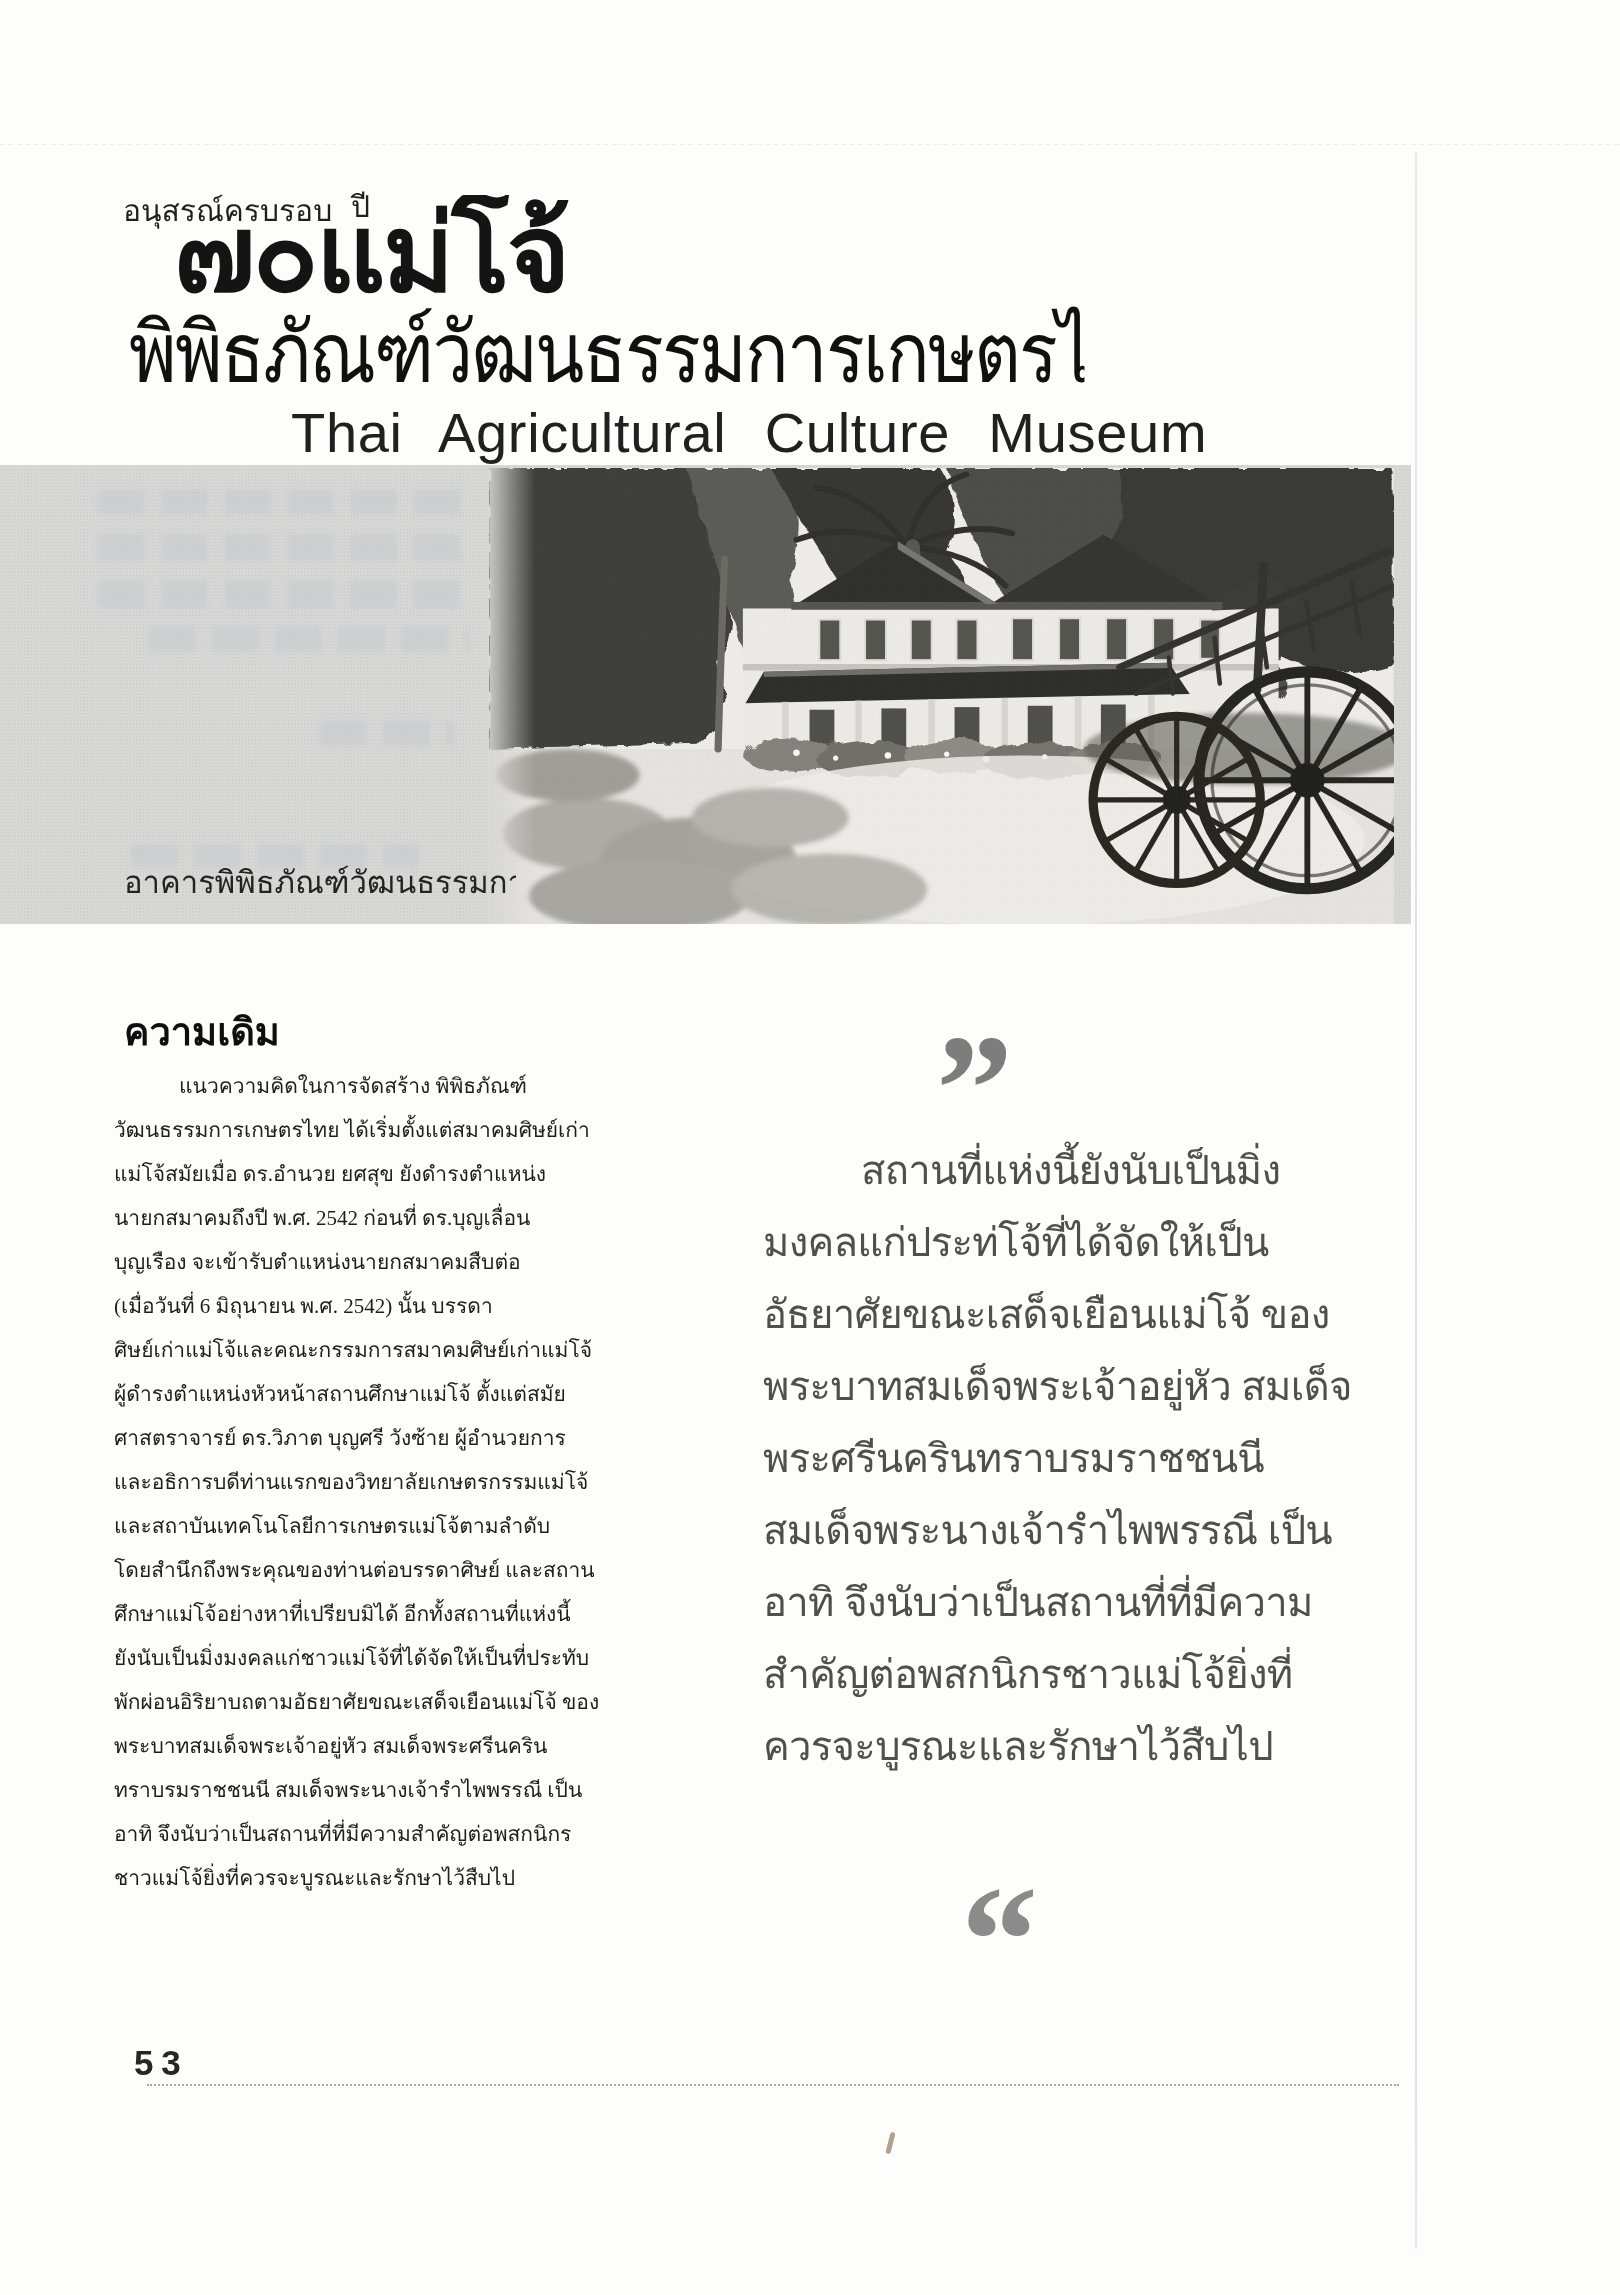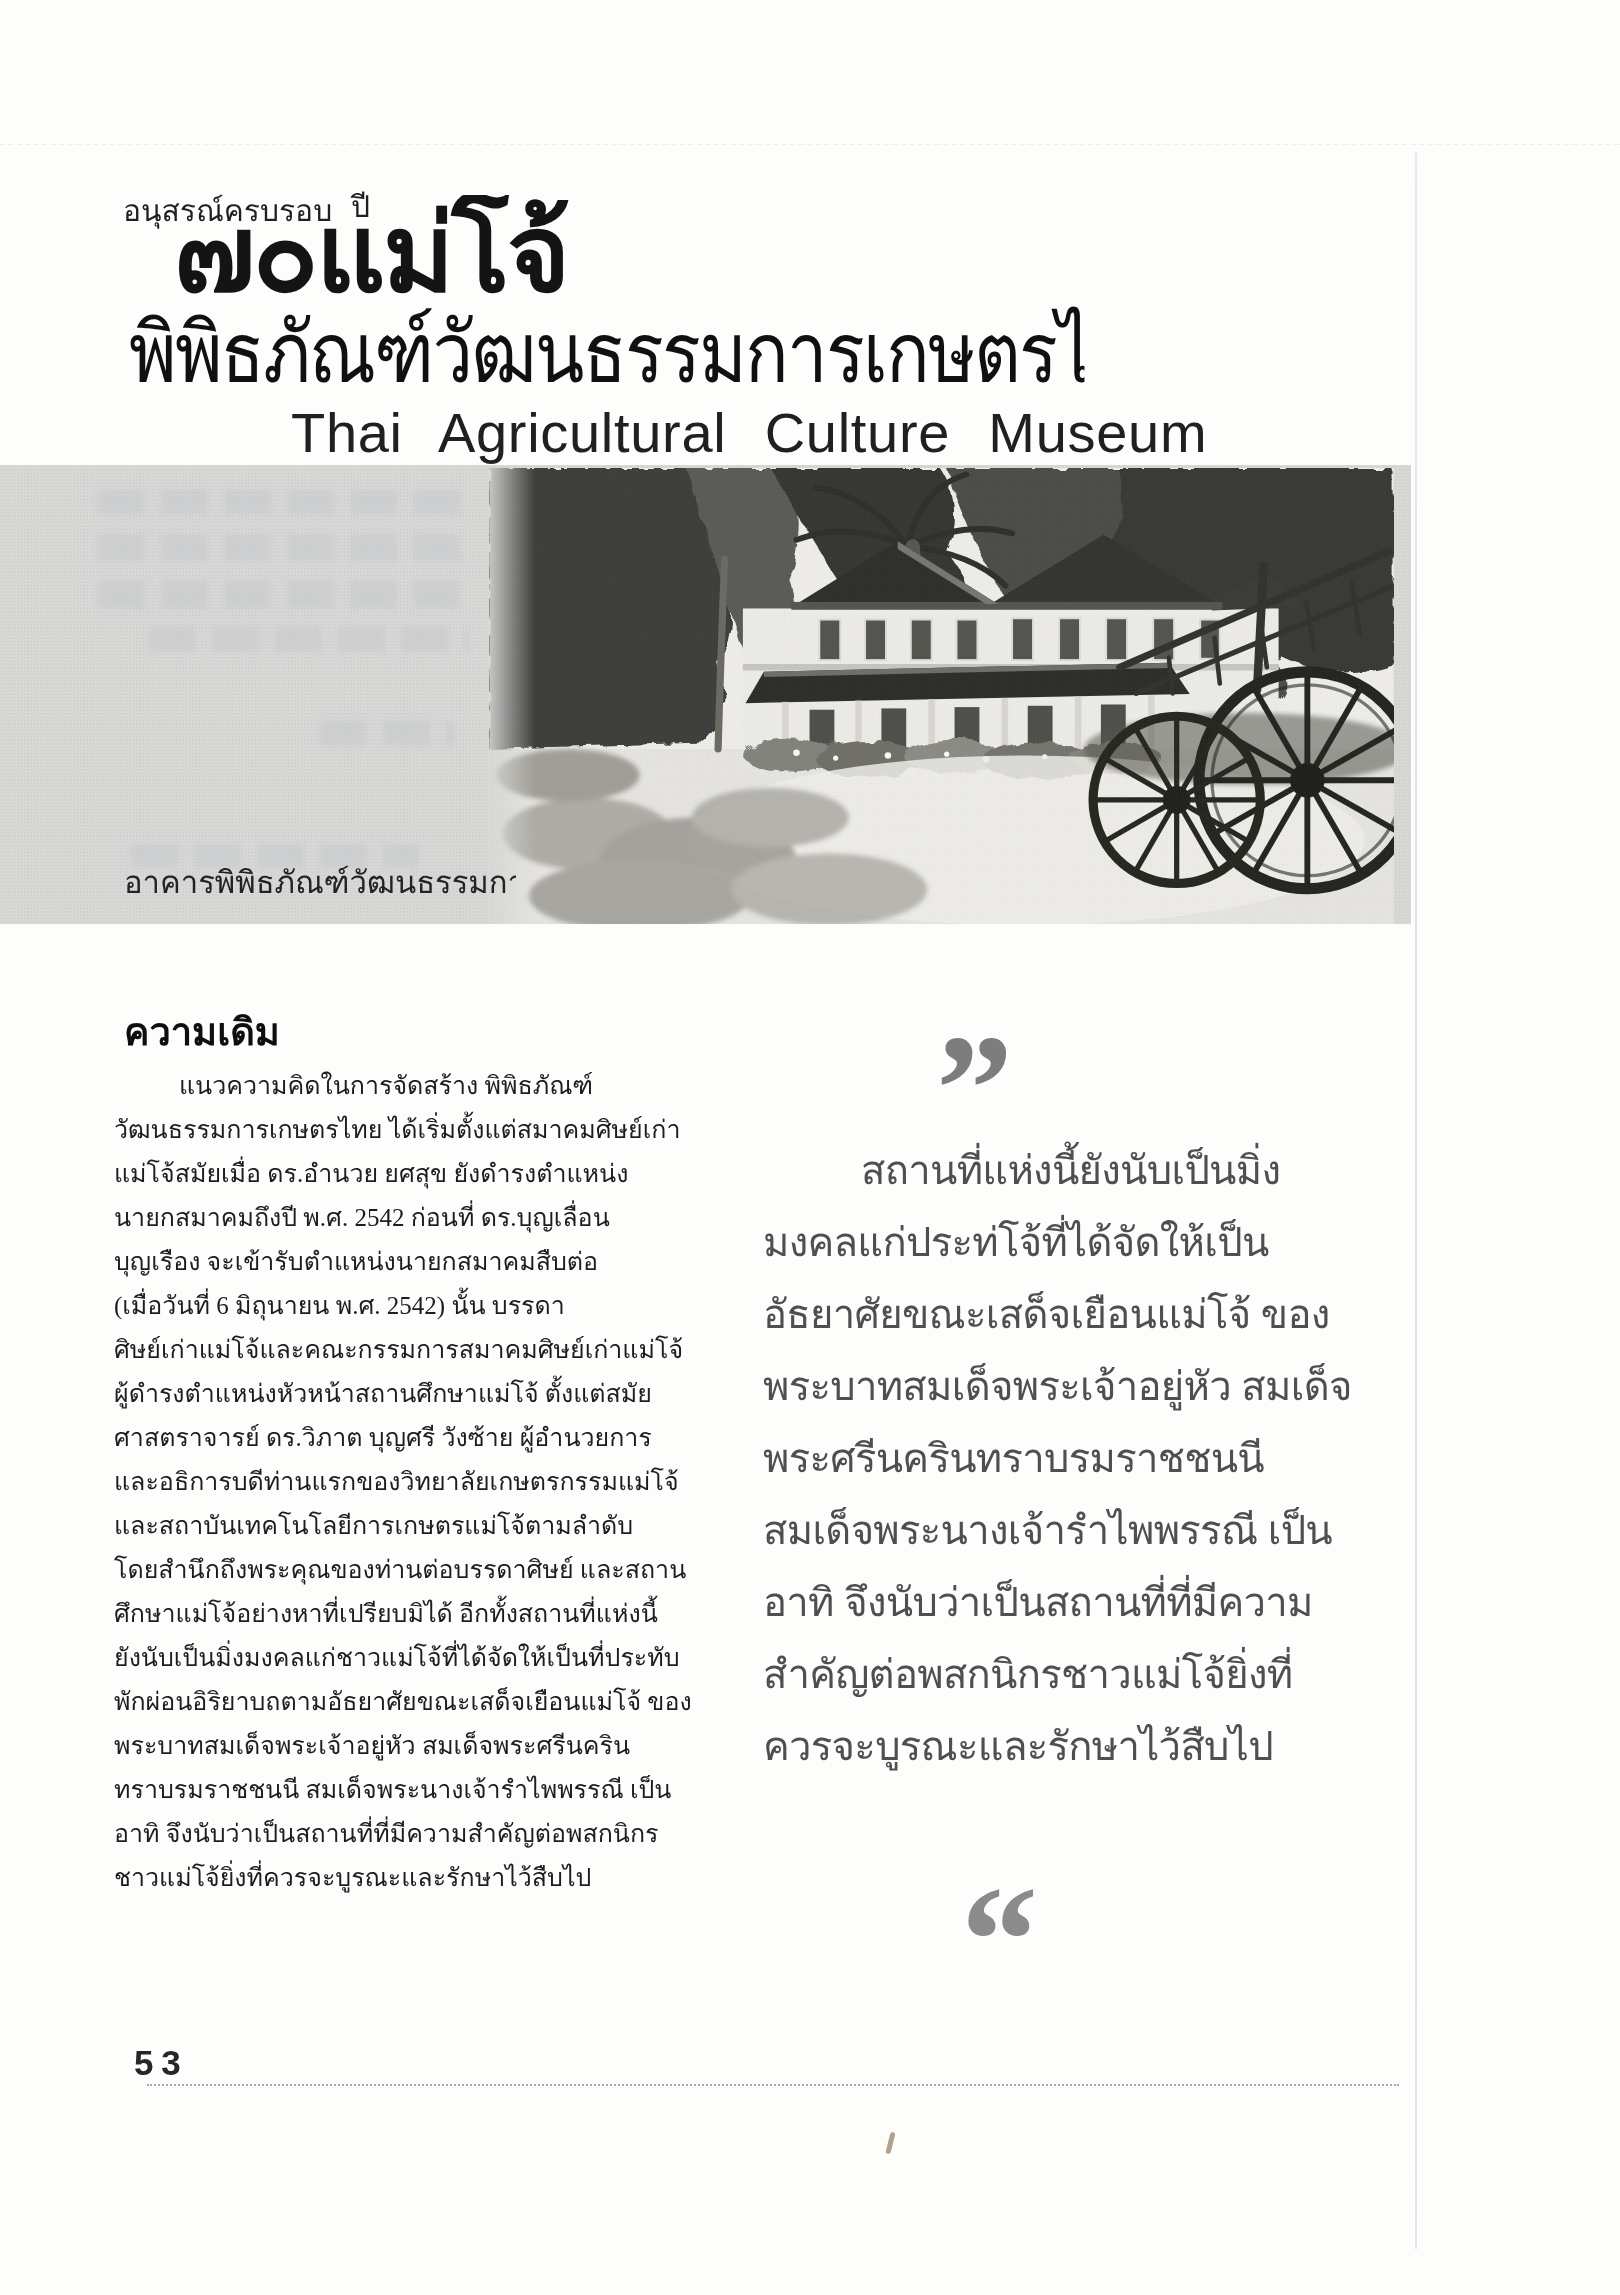--- a/index.html
+++ b/index.html
@@ -67,21 +67,21 @@
   }
 
   
   .section-heading{
     left:124px;top:1001px;font-family:"Liberation Serif",serif;
     font-size:38px;font-weight:700;color:#0e0e0e;white-space:nowrap;
   }
   .article{left:114px;top:1064px;width:618px;height:882px;overflow:hidden;}
   .bline{
     height:44px;line-height:44px;font-family:"Liberation Serif",serif;
-    font-size:25px;color:var(--c-body_text,#1d1d1d);white-space:nowrap;overflow:hidden;
+    font-size:21px;color:var(--c-body_text,#1d1d1d);white-space:nowrap;overflow:hidden;
   }
   .bline.indent{padding-left:65px;}
 
   
   .quote-mark{
     font-family:"Liberation Serif",serif;line-height:1;z-index:3;
     color:var(--c-quote_mark,#7d7d7d);font-weight:700;
   }
   .qm-close{left:936px;top:1012px;font-size:154px;}
   .qm-open{left:961px;top:1863px;font-size:154px;color:#8b8b8b;}

